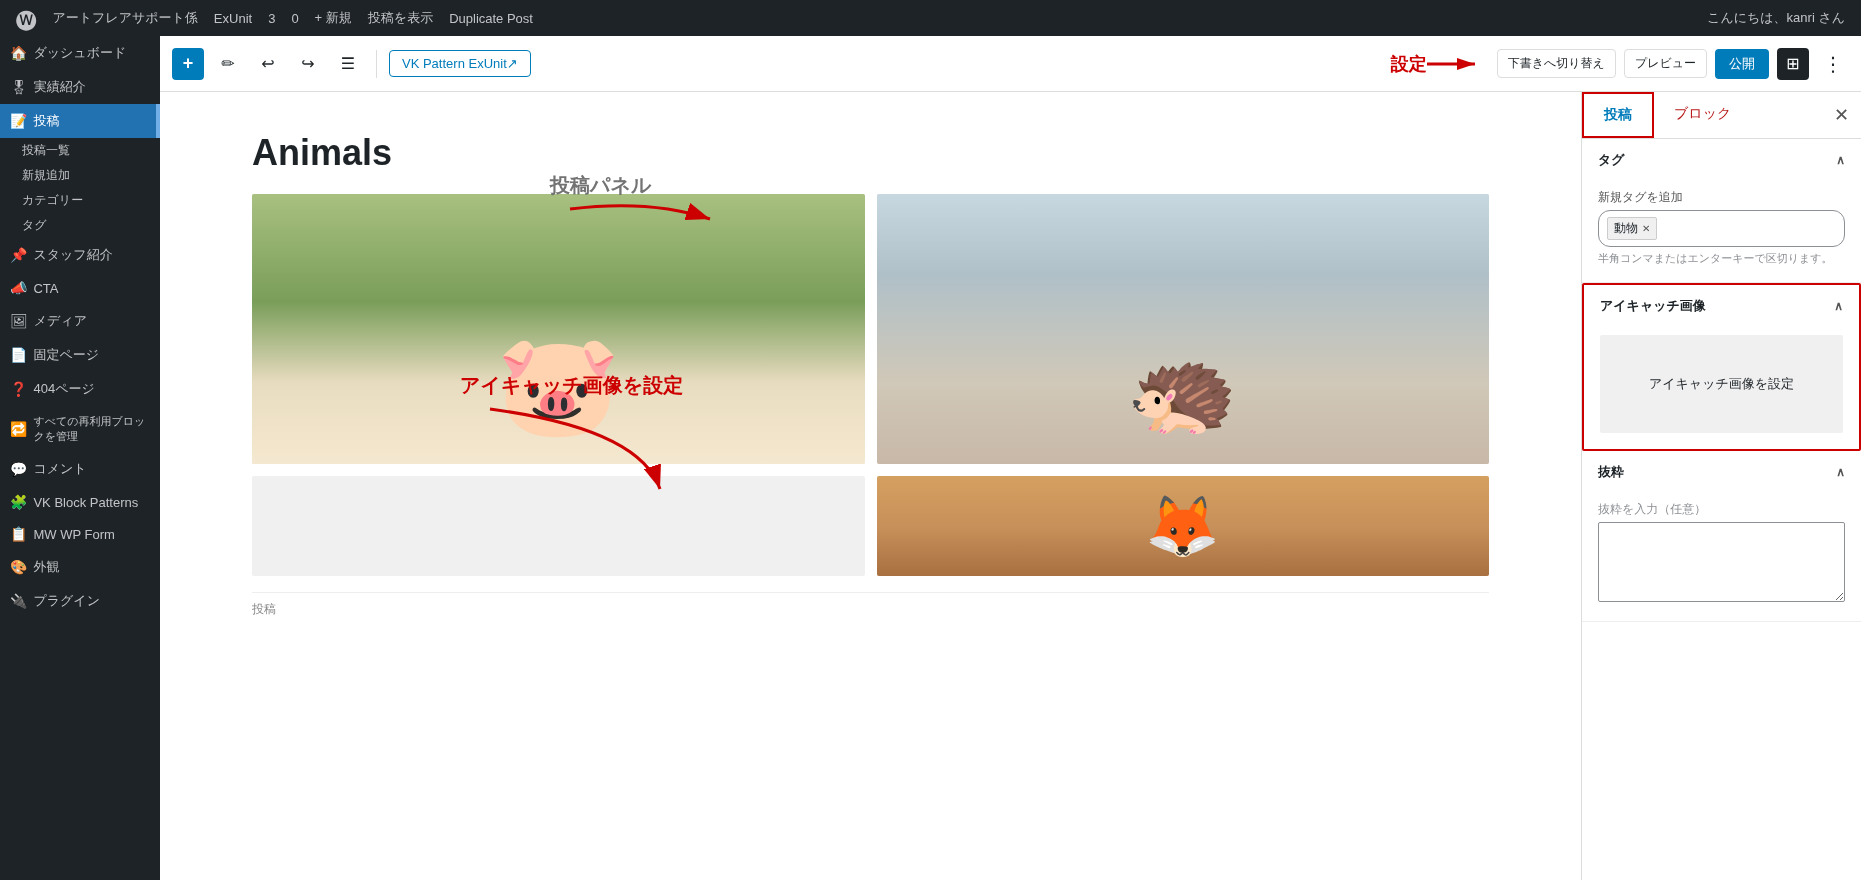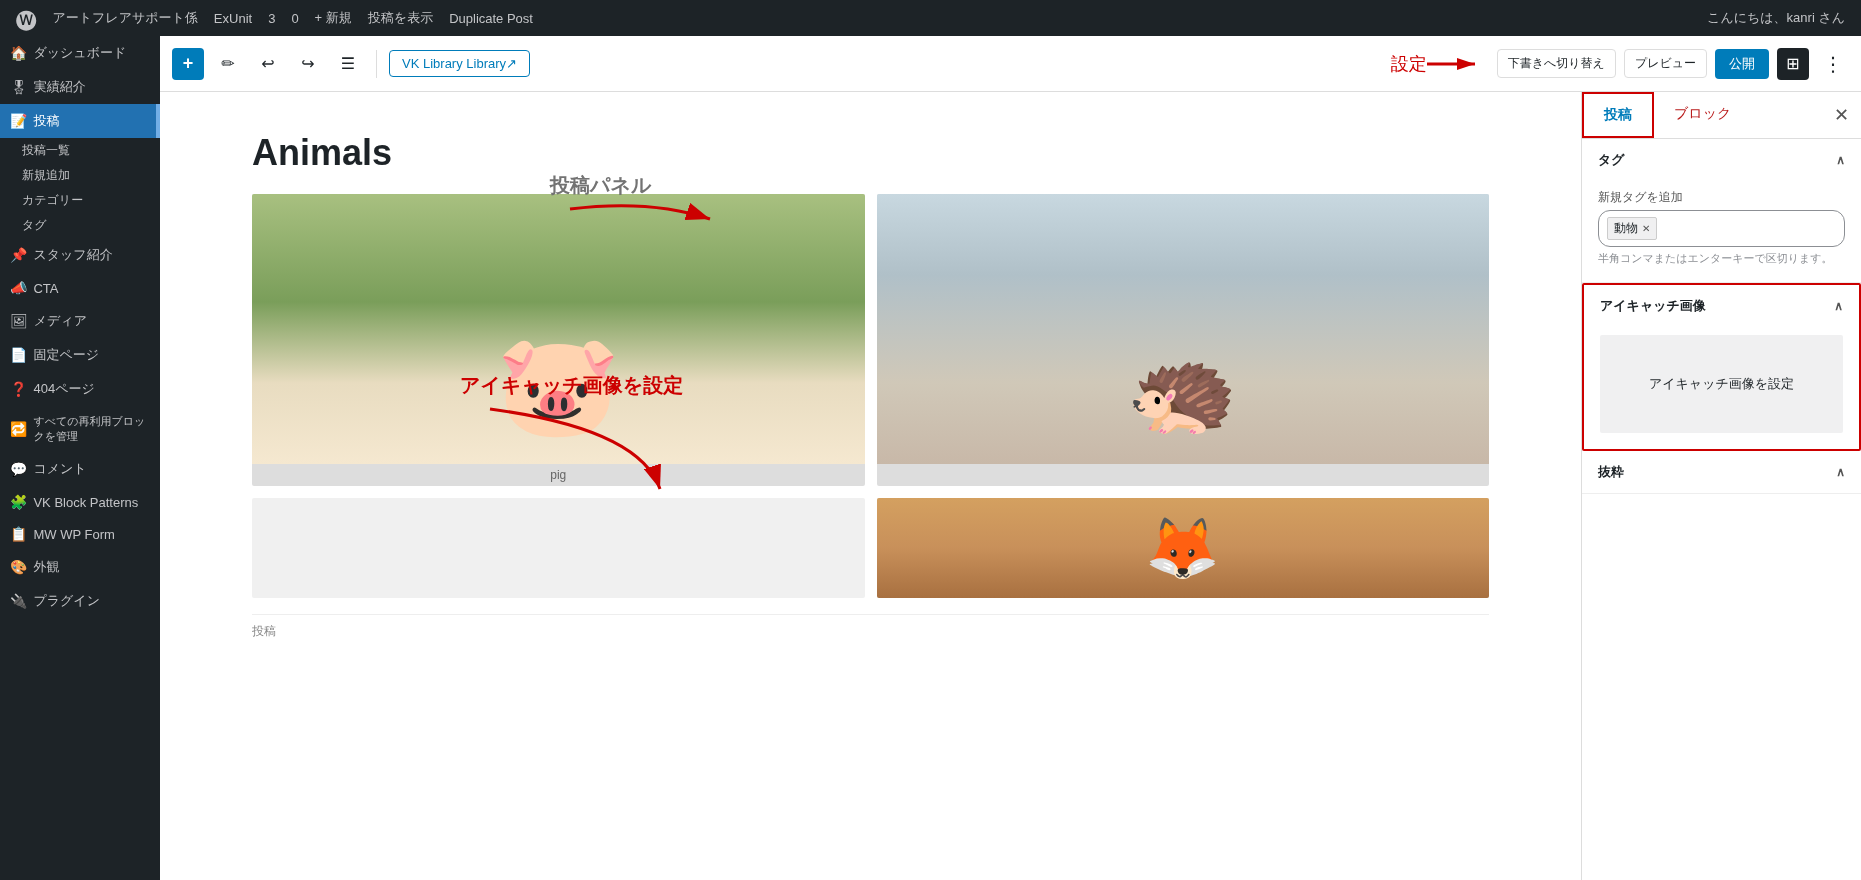--- a/index.html
+++ b/index.html
@@ -89,21 +89,21 @@
       border: none; cursor: pointer; display: flex; align-items: center; justify-content: center;
     }
     .toolbar-divider { width: 1px; height: 28px; background: #ddd; margin: 0 4px; }
     .toolbar-pattern-btn {
       border: 1px solid #007cba; color: #007cba; background: #fff;
       padding: 5px 12px; border-radius: 4px; cursor: pointer; font-size: 13px;
       display: flex; align-items: center; gap: 4px;
     }
     .toolbar-right { margin-left: auto; display: flex; align-items: center; gap: 8px; }
     .toolbar-label-red {
-      color: #cc0000; font-weight: normal; font-size: 18px; margin-left: 46px;
+      color: #cc0000; font-weight: bold; font-size: 18px; margin-left: 46px;
     }
     .toolbar-save-btn {
       border: 1px solid #ddd; background: #fff; color: #1d2327;
       padding: 5px 10px; border-radius: 4px; cursor: pointer; font-size: 12px;
     }
     .toolbar-publish-btn {
       background: #007cba; color: #fff; border: none;
       padding: 6px 14px; border-radius: 4px; cursor: pointer; font-size: 13px;
     }
     .toolbar-settings-btn {
@@ -372,21 +372,21 @@
 
   <div class="wp-main">
 
     <div class="editor-toolbar">
       <button class="toolbar-btn-add">+</button>
       <button class="toolbar-btn">✏</button>
       <button class="toolbar-btn">↩</button>
       <button class="toolbar-btn">↪</button>
       <button class="toolbar-btn">☰</button>
       <div class="toolbar-divider"></div>
-      <button class="toolbar-pattern-btn">VK Library Library↗</button>
+      <button class="toolbar-pattern-btn">VK Pattern ExUnit↗</button>
 
       <div class="toolbar-right">
         <span class="toolbar-label-red">設定</span>
 
         <svg width="60" height="30" style="margin-left:-10px; margin-right: 4px;">
           <defs>
               <marker id="arrowhead1" markerWidth="6" markerHeight="4" refX="6" refY="2" orient="auto">
                 <polygon points="0 0, 6 2, 0 4" fill="#cc0000"></polygon>
               </marker>
             </defs>
@@ -404,21 +404,20 @@
 
       <div class="editor-container">
 
         <div class="editor-canvas">
           <h1 class="post-title">Animals</h1>
 
           <div class="image-grid">
 
             <div class="img-block">
               <div class="img-pig"></div>
-              <div class="img-caption">pig</div>
             </div>
 
             <div class="img-block">
               <div class="img-hedgehog"></div>
             </div>
 
             <div class="img-block">
               <div class="img-blank"></div>
             </div>
 
@@ -490,20 +489,24 @@
             <div class="panel-section-body">
               <button class="featured-image-btn">アイキャッチ画像を設定</button>
             </div>
           </div>
 
           <div class="panel-section">
             <div class="panel-section-header">
               <span>抜粋</span>
               <span class="chevron">∧</span>
             </div>
+            <div class="panel-section-body">
+              <div class="excerpt-label">抜粋を入力（任意）</div>
+              <textarea class="excerpt-textarea" placeholder="" style=""></textarea>
+            </div>
           </div>
 
         </div>
       </div>
 
     </div>
   </div>
 </div>
 
 </body></html>

